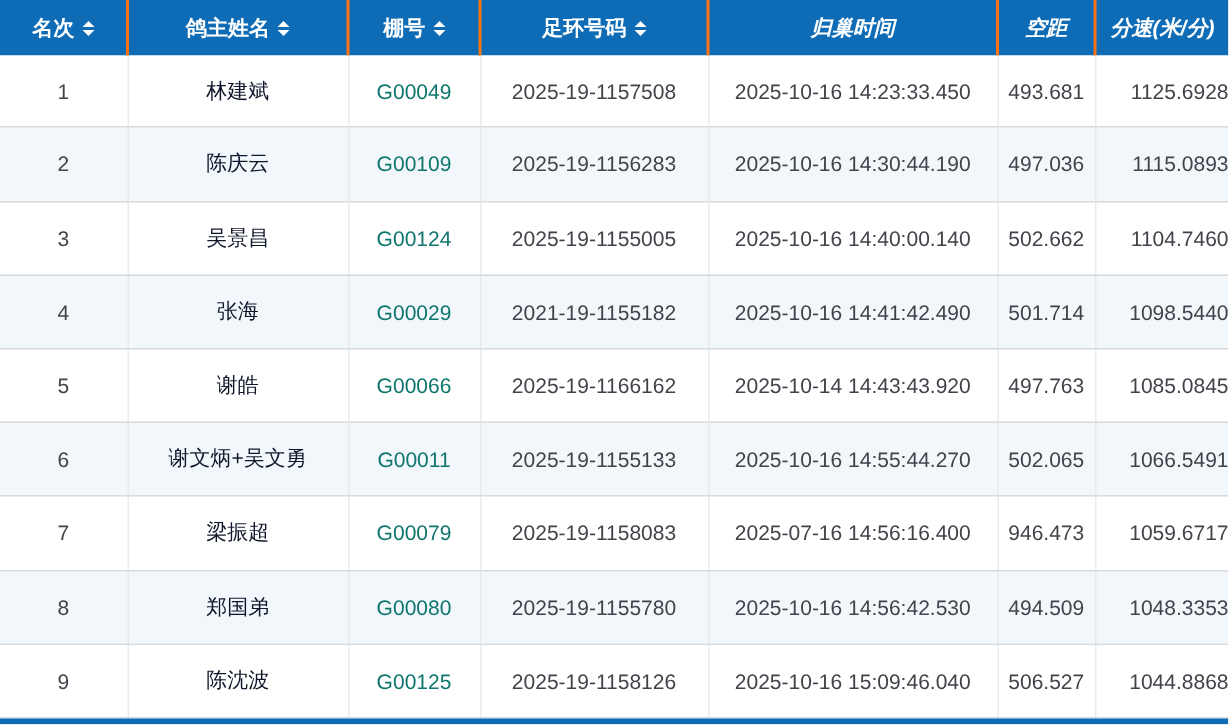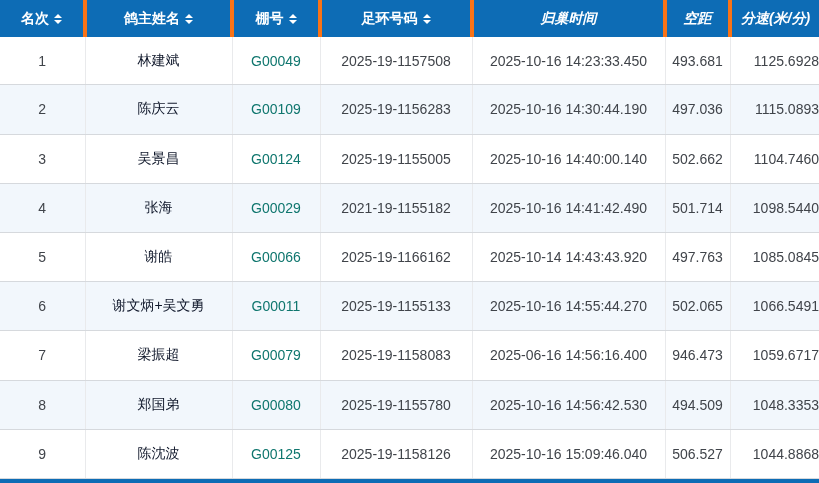--- a/index.html
+++ b/index.html
@@ -24,21 +24,21 @@
   }
   thead th {
     background: #0d6cb5;
     color: #ffffff;
     font-size: 14px;
     font-weight: bold;
     height: 37px;
     text-align: center;
     vertical-align: middle;
     padding: 0;
-    border-right: 4px solid #f97316;
+    border-right: 2px solid #f97316;
     white-space: nowrap;
     cursor: pointer;
   }
   thead th:last-child { border-right: none; }
   thead th.nosort { cursor: default; font-style: italic; }
   .th-inner {
     display: inline-flex;
     align-items: center;
     justify-content: center;
     gap: 5px;
@@ -213,21 +213,21 @@
     <td>2025-19-1155133</td>
     <td>2025-10-16 14:55:44.270</td>
     <td>502.065</td>
     <td>1066.5491</td>
   </tr>
         <tr>
     <td>7</td>
     <td><a class="owner-link">梁振超</a></td>
     <td><a class="loft-link">G00079</a></td>
     <td>2025-19-1158083</td>
-    <td>2025-06-16 14:56:16.400</td>
+    <td>2025-07-16 14:56:16.400</td>
     <td>946.473</td>
     <td>1059.6717</td>
   </tr>
         <tr>
     <td>8</td>
     <td><a class="owner-link">郑国弟</a></td>
     <td><a class="loft-link">G00080</a></td>
     <td>2025-19-1155780</td>
     <td>2025-10-16 14:56:42.530</td>
     <td>494.509</td>

